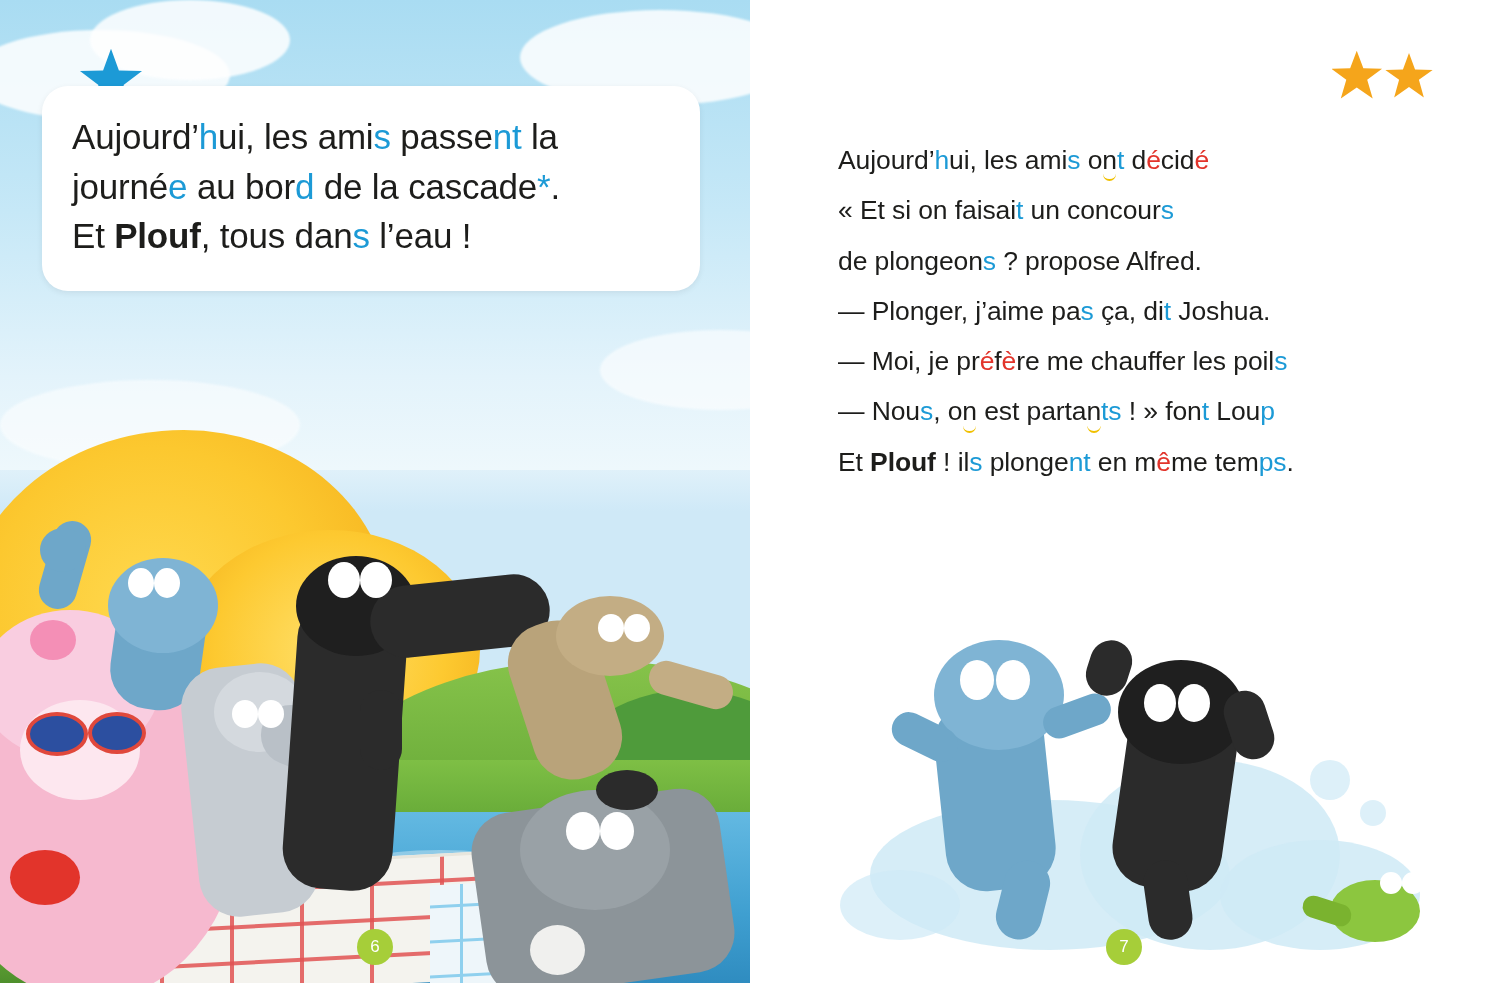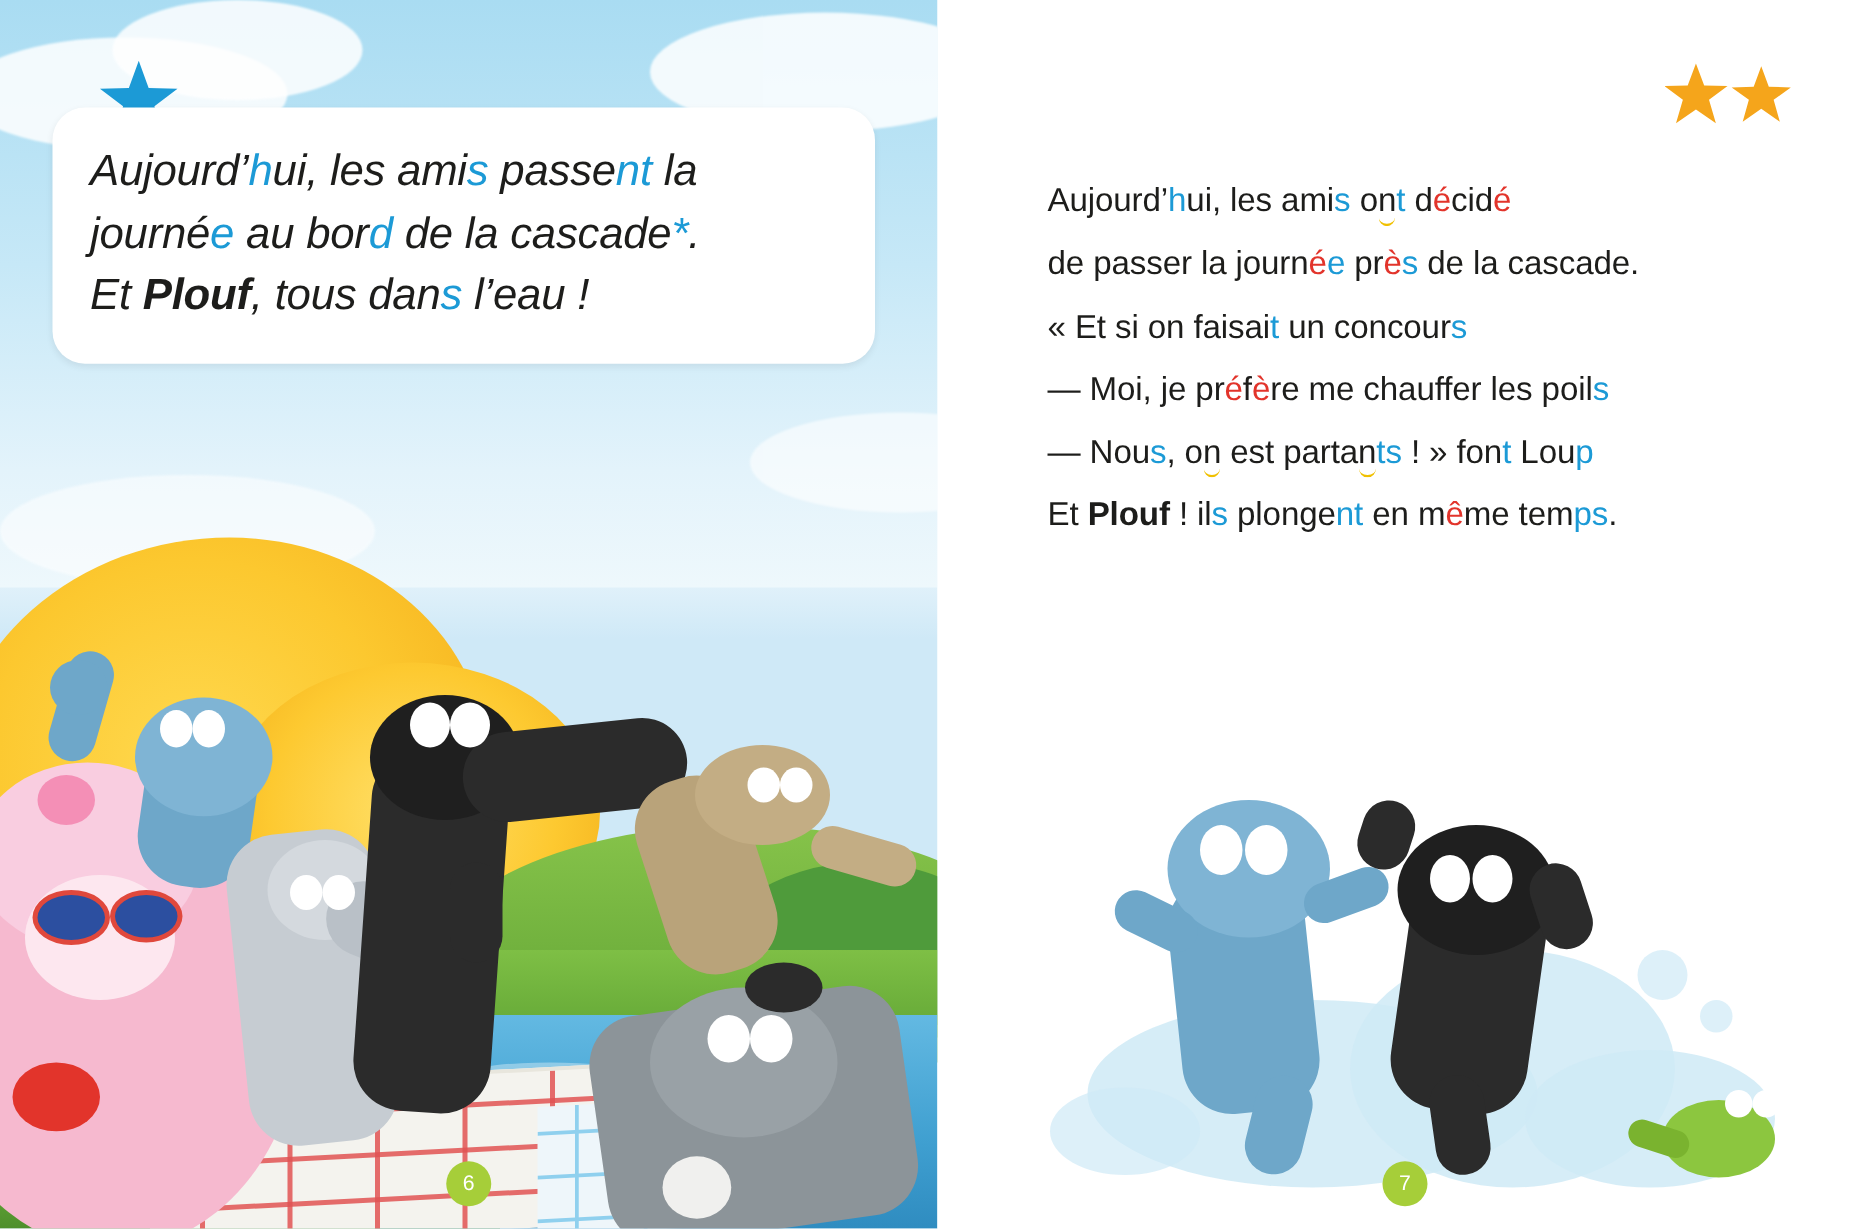--- a/index.html
+++ b/index.html
@@ -112,21 +112,20 @@
     border-radius: 26px;
     box-sizing: border-box;
     box-shadow: 0 2px 6px rgba(0,0,0,.07);
   }
   .bubble p {
     margin: 0;
     font-size: 35px;
     line-height: 1.42;
     color: #1d1d1b;
     letter-spacing: -0.2px;
-    font-style: italic;
   }
   .star-blue {
     position: absolute; left: 78px; top: 46px; width: 66px; height: 66px;
     color: #1c9ad6;
   }
   .star-orange-group {
     position: absolute; right: 58px; top: 46px; width: 110px; height: 60px;
   }
   .page-num {
     position: absolute;
@@ -296,22 +295,23 @@
 
     <div class="star-orange-group">
       <svg viewBox="0 0 200 100" width="110" height="60" aria-hidden="true">
         <polygon points="45,4 57,36 91,37 64,57 74,91 45,71 16,91 26,57 -1,37 33,36" fill="#f5a51b"></polygon>
         <polygon points="140,8 151,38 183,39 158,57 167,89 140,70 113,89 122,57 97,39 129,38" fill="#f5a51b"></polygon>
       </svg>
     </div>
 
     <div class="right-text">
       <p>Aujourd’<span class="b">h</span>ui, les ami<span class="b">s</span> o<span class="u-arc">n</span><span class="b">t</span> d<span class="r">é</span>cid<span class="r">é</span></p>
-      <p>de passer la journ<span class="r">é</span><span class="b">e</span> pr<span class="r">è</span><span class="b">s</span> de la cascade.</p>
       <p>« Et si on faisai<span class="b">t</span> un concour<span class="b">s</span></p>
+      <p>de plongeon<span class="b">s</span> ? propose Alfred.</p>
+      <p>— Plonger, j’aime pa<span class="b">s</span> ça, di<span class="b">t</span> Joshua.</p>
       <p>— Moi, je pr<span class="r">é</span>f<span class="r">è</span>re me chauffer les poil<span class="b">s</span></p>
       <p>— Nou<span class="b">s</span>, o<span class="u-arc">n</span> est parta<span class="u-arc">n</span><span class="b">ts</span> ! » fon<span class="b">t</span> Lou<span class="b">p</span></p>
       <p>Et <span class="bold">Plouf</span> ! il<span class="b">s</span> plonge<span class="b">nt</span> en m<span class="r">ê</span>me tem<span class="b">ps</span>.</p>
     </div>
 
     <div class="splash" style="left:120px; top:800px; width:360px; height:150px;"></div>
     <div class="splash" style="left:330px; top:760px; width:260px; height:190px;"></div>
     <div class="splash" style="left:470px; top:840px; width:200px; height:110px;"></div>
     <div class="splash" style="left:90px; top:870px; width:120px; height:70px; opacity:.7;"></div>
     <div class="splash" style="left:560px; top:760px; width:40px; height:40px; opacity:.7;"></div>

